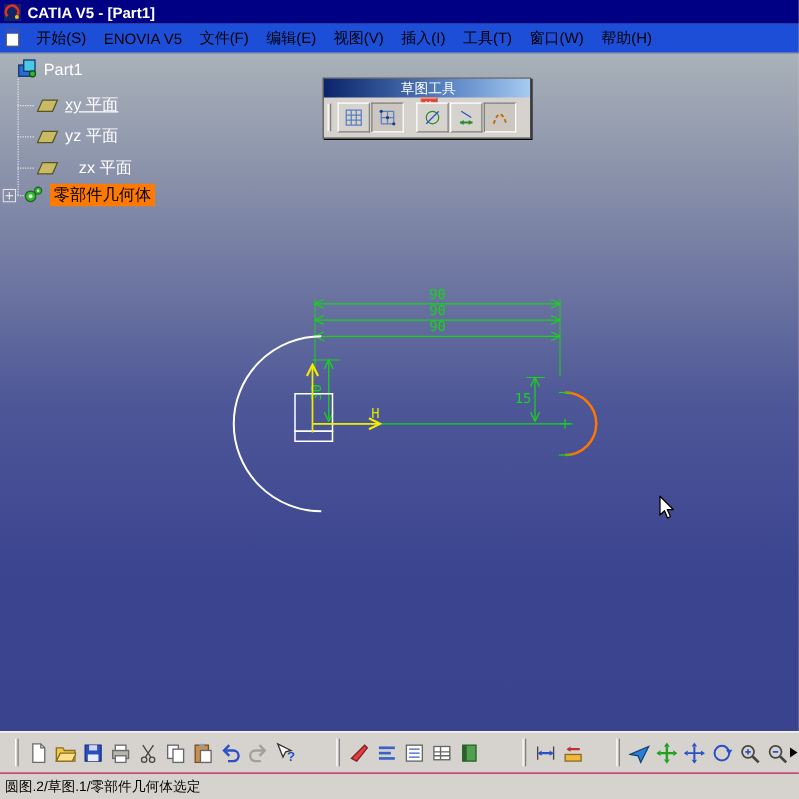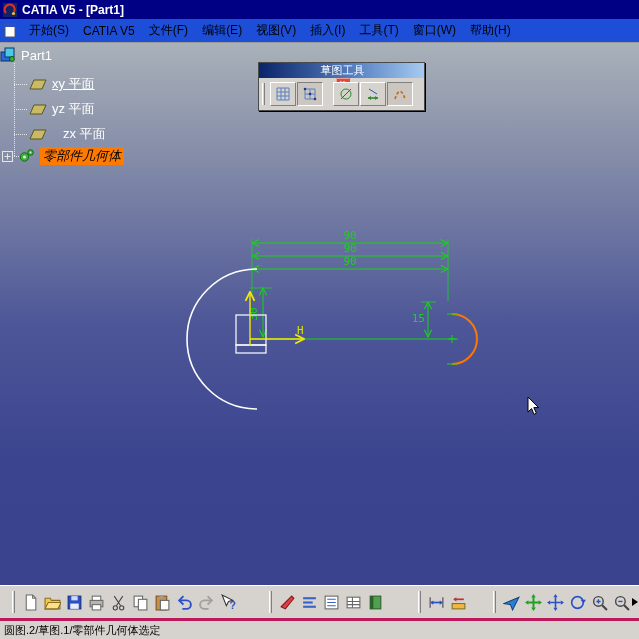--- a/index.html
+++ b/index.html
@@ -60,21 +60,21 @@
   .tb-handle { width:3px; height:22px; border-left:1px solid #fff; border-right:1px solid #808080; margin:0 4px; }
   .tb-btn { width:22px; height:22px; display:flex; align-items:center; justify-content:center; }
   .tb-btn svg { width:17px; height:17px; }
   .g1 { margin-left:8px; } .g2 { margin-left:26px; } .g3 { margin-left:28px; } .g4 { margin-left:20px; }
   .tb-group { display:flex; align-items:center; }
   .overflow-arrow { margin-left:auto; margin-right:4px; width:0; height:0;
     border-top:4px solid transparent; border-bottom:4px solid transparent; border-left:6px solid #000; }
 
   
   .statusbar { position:absolute; top:618px; left:0; right:0; height:21px; background:#d6d3ce;
-    border-top:3px solid #be185d; display:flex; align-items:center; padding-left:4px;
+    border-top:1px solid #be185d; display:flex; align-items:center; padding-left:4px;
     font-size:11px; color:#000; }
 </style>
 </head>
 <body>
 
 <div class="window">
 
   <div class="titlebar">
     <svg class="app-icon" viewBox="0 0 14 14">
       <rect x="0" y="0" width="14" height="14" fill="#10246a"></rect>
@@ -83,21 +83,21 @@
     </svg>
     <span>CATIA V5 - [Part1]</span>
   </div>
 
   <div class="menubar">
     <svg class="doc-icon" viewBox="0 0 15 15">
       <rect x="2" y="1" width="10" height="13" fill="#fff" stroke="#556"></rect>
       <rect x="2" y="1" width="10" height="3" fill="#2a50c8"></rect>
     </svg>
     <span class="menu-item">开始(S)</span>
-    <span class="menu-item">CATIA V5</span>
+    <span class="menu-item">ENOVIA V5</span>
     <span class="menu-item">文件(F)</span>
     <span class="menu-item">编辑(E)</span>
     <span class="menu-item">视图(V)</span>
     <span class="menu-item">插入(I)</span>
     <span class="menu-item">工具(T)</span>
     <span class="menu-item">窗口(W)</span>
     <span class="menu-item">帮助(H)</span>
   </div>
 
   <div class="viewport">
@@ -154,21 +154,21 @@
       <line x1="250" y1="296" x2="303" y2="296" stroke="#f2ea00" stroke-width="1.4" marker-end="url(#my)"></line>
       <text x="297" y="291" fill="#d8e400" style="fill:#d8e400">H</text>
     </svg>
 
     <div class="tree-vline"></div>
     <div class="tree-stub" style="left:14px; top:41px; width:13px;"></div>
     <div class="tree-stub" style="left:14px; top:66px; width:13px;"></div>
     <div class="tree-stub" style="left:14px; top:91px; width:13px;"></div>
     <div class="tree-stub" style="left:14px; top:113px; width:9px;"></div>
 
-    <div class="tree-row" style="left:0; top:4px;">
+    <div class="tree-row" style="left:14px; top:4px;">
       <svg width="16" height="16" viewBox="0 0 16 16">
         <rect x="1" y="5" width="9" height="9" fill="#2a6ad4" stroke="#10306a"></rect>
         <rect x="5" y="1" width="9" height="9" fill="#49c8e8" stroke="#10306a"></rect>
         <circle cx="12" cy="12" r="2.4" fill="#35b335" stroke="#145214"></circle>
       </svg>
       <span>Part1</span>
     </div>
 
     <div class="tree-row" style="left:29px; top:32px;text-decoration:underline;">
       <svg width="18" height="13" viewBox="0 0 18 13">
@@ -184,21 +184,21 @@
       <span>yz 平面</span>
     </div>
 
     <div class="tree-row" style="left:29px; top:82px;gap:16px;">
       <svg width="18" height="13" viewBox="0 0 18 13">
         <polygon points="5,2 17,2 13,11 1,11" fill="#c9ba66" stroke="#5a5420"></polygon>
       </svg>
       <span>zx 平面</span>
     </div>
 
-    <div class="tree-row" style="left:2px; top:104px;font-style:italic;">
+    <div class="tree-row" style="left:2px; top:104px;">
       <svg class="plus-box" viewBox="0 0 11 11">
         <rect x="0.5" y="0.5" width="10" height="10" fill="none" stroke="#e6e6e6"></rect>
         <path d="M2.5 5.5h6 M5.5 2.5v6" stroke="#e6e6e6"></path>
       </svg>
       <svg width="17" height="16" viewBox="0 0 16 16">
         <circle cx="6" cy="9" r="4.2" fill="#39b339" stroke="#1a661a"></circle>
         <circle cx="6" cy="9" r="1.6" fill="#d6f0d6"></circle>
         <circle cx="12" cy="4.5" r="2.8" fill="#39b339" stroke="#1a661a"></circle>
         <circle cx="12" cy="4.5" r="1" fill="#d6f0d6"></circle>
       </svg>

